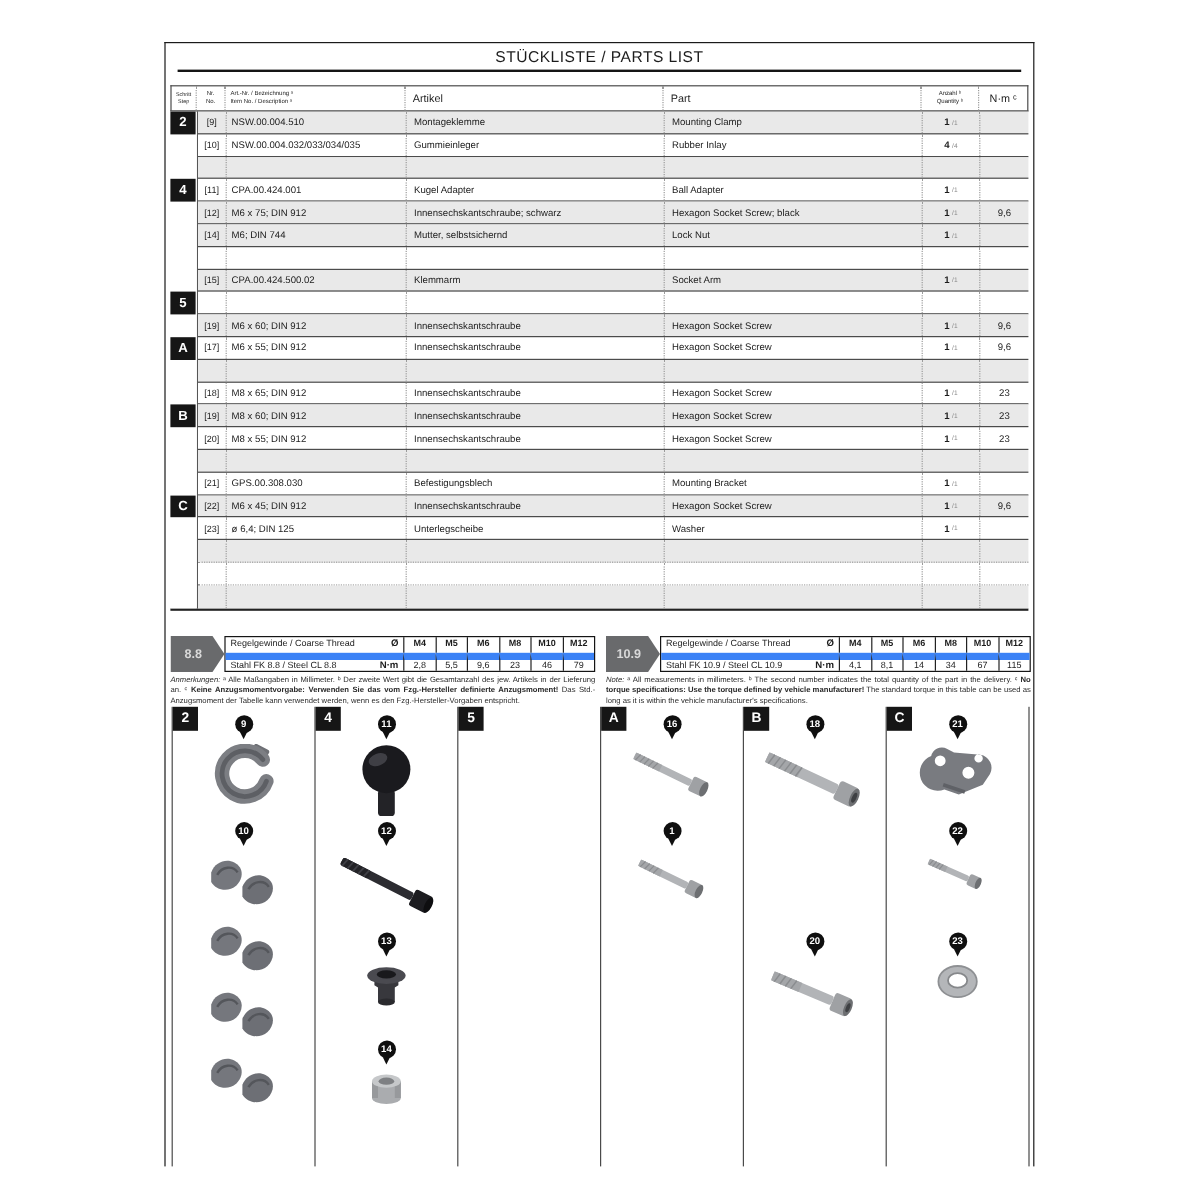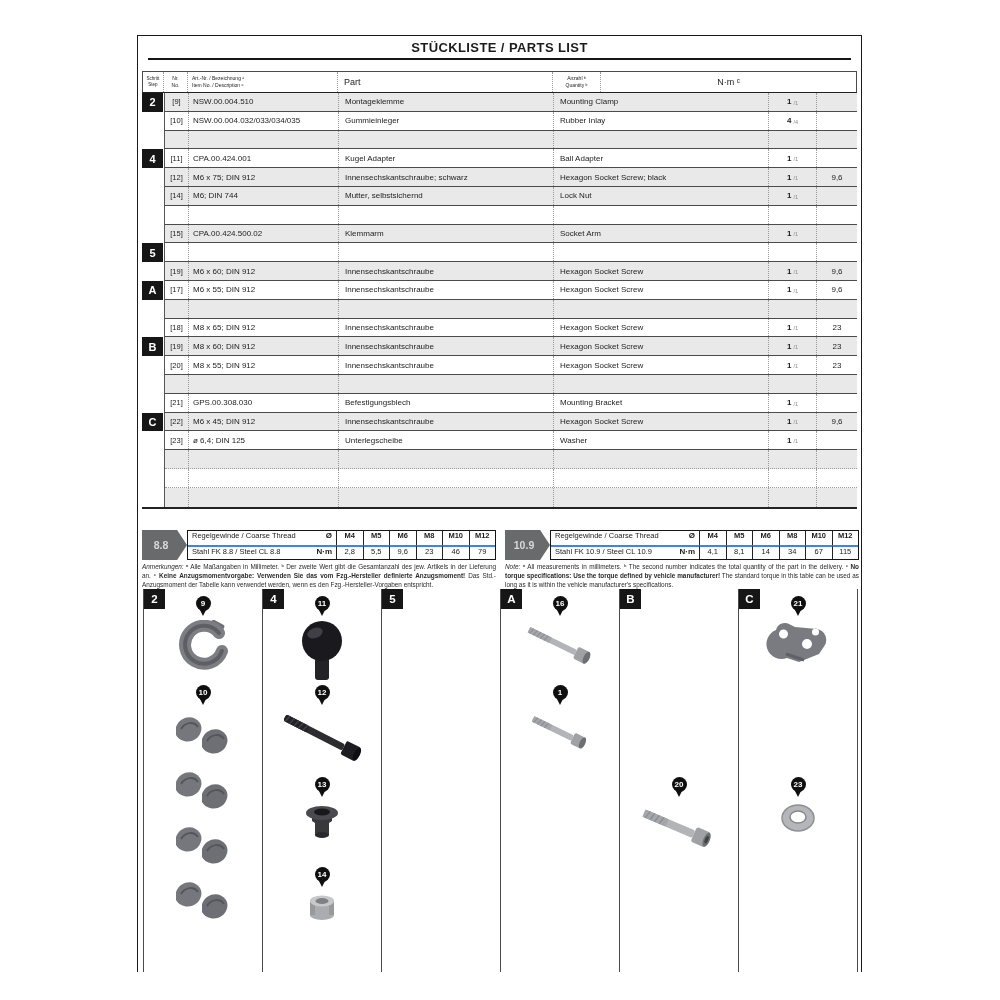--- a/index.html
+++ b/index.html
@@ -1,21 +1,21 @@
 <!DOCTYPE html>
 <html><head>
 <meta charset="utf-8">
 <style>
   html,body{margin:0;padding:0}
   body{width:1000px;height:1000px;background:#ffffff;position:relative;
        font-family:"Liberation Sans",sans-serif;color:#1c1c1c;overflow:hidden}
   .frame{position:absolute;left:137px;top:35px;width:725px;height:937px;
          border:1.5px solid #1a1a1a;border-bottom:none;box-sizing:border-box}
   .title{position:absolute;top:4px;left:0;right:0;text-align:center;
-         font-size:13px;font-weight:bold;letter-spacing:.4px}
+         font-size:13px;font-weight:normal;letter-spacing:.4px}
   .title-rule{position:absolute;top:22px;left:10px;right:10px;height:2px;background:#151515}
 
   
   .ptable{position:absolute;left:4px;right:4px;top:35px}
   .thead{display:flex;height:22px;border:1px solid #4b4b4b;border-bottom:1.5px solid #222;box-sizing:border-box;background:#fff}
   .hc{box-sizing:border-box;height:100%;display:flex;flex-direction:column;justify-content:center;
       border-right:1px dotted #9b9b9b;font-size:5px;color:#222;line-height:1.35;white-space:nowrap;overflow:hidden}
   .hstep{width:21px;align-items:center;font-size:4.5px}
   .hno{width:24px;align-items:center}
   .hart{width:150px;padding-left:4px}
@@ -50,21 +50,21 @@
   .tlabel{width:45px;background:#696a6c;color:#d9d9d9;font-size:10.5px;font-weight:bold;
           display:flex;align-items:center;justify-content:center;box-sizing:border-box;padding-right:7px;
           clip-path:polygon(0 0,78% 0,100% 50%,78% 100%,0 100%)}
   .tgrid{flex:1;border:1.5px solid #151515;box-sizing:border-box;display:grid;
          grid-template-columns:148px repeat(6,1fr);grid-template-rows:1fr 1fr;font-size:7.5px;background:#fff}
   .tg{display:flex;align-items:flex-start;justify-content:center;box-sizing:border-box}
   .tg.lab{justify-content:space-between;padding:0 4px}
   .tg.lab b{font-size:8px}
   .tg.sz{font-weight:bold}
   .tg.bl{border-left:1px solid #222}
-  .tg.bt{border-top:2px solid #3b82f6}
+  .tg.bt{border-top:6px solid #3b82f6}
 
   
   .note{position:absolute;top:527px;width:354px;font-size:6.4px;line-height:1.4;color:#2a2a2a;text-align:justify}
   .note-de{left:4px}
   .note-en{left:367px}
   .note i{font-style:italic}
 
   
   .diagram{position:absolute;left:5px;right:3px;top:553px;bottom:0;border-left:1px solid #4a4a4a;display:flex}
   .dcol{flex:1;border-right:1px solid #4a4a4a;position:relative}
@@ -91,20 +91,21 @@
           <span>Step</span>
         </div>
       <div class="hc hno">
           <span>Nr.</span>
           <span>No.</span>
         </div>
       <div class="hc hart">
           <span>Art.-Nr. / Bezeichnung ᵃ</span>
           <span>Item No. / Description ᵃ</span>
         </div>
+      <div class="hc hatk big">Artikel</div>
       <div class="hc hprt big">Part</div>
       <div class="hc hqty">
           <span>Anzahl ᵇ</span>
           <span>Quantity ᵇ</span>
         </div>
       <div class="hc hnm big">N·m ᶜ</div>
     </div>
     <div class="tbody">
       <div class="stepcol">
         <div class="stepbox" style="top:0px">2</div>
@@ -538,20 +539,42 @@
             </g>
             <rect x="48" y="17" width="12" height="12" rx="2" fill="#9fa1a4"></rect>
             <ellipse cx="59" cy="23" rx="2.8" ry="6" fill="#6d6f72"></ellipse>
           </g>
         </svg>
       </div>
     </div>
 
     <div class="dcol">
       <div class="dstep">B</div>
+      <div class="ditem r1">
+        <div class="pin">
+            <span>18</span>
+          </div>
+        <svg width="96" height="60" viewBox="0 0 96 60">
+          <g transform="rotate(25 48 30)">
+            <rect x="4" y="25" width="64" height="9" rx="2" fill="#b2b4b7"></rect>
+            <rect x="4" y="25" width="30" height="9" fill="#a4a6a9"></rect>
+            <g stroke="#8a8c8f" stroke-width="1.2">
+              <line x1="9" y1="25" x2="7" y2="34"></line>
+                <line x1="14" y1="25" x2="12" y2="34"></line>
+              <line x1="19" y1="25" x2="17" y2="34"></line>
+                <line x1="24" y1="25" x2="22" y2="34"></line>
+              <line x1="29" y1="25" x2="27" y2="34"></line>
+                <line x1="34" y1="25" x2="32" y2="34"></line>
+            </g>
+            <rect x="68" y="21" width="17" height="17" rx="2.5" fill="#9fa1a4"></rect>
+            <ellipse cx="84" cy="29.5" rx="3.5" ry="8" fill="#6d6f72"></ellipse>
+            <ellipse cx="84" cy="29.5" rx="1.8" ry="4.5" fill="#3e4043"></ellipse>
+          </g>
+        </svg>
+      </div>
       <div class="ditem r3">
         <div class="pin">
             <span>20</span>
           </div>
         <svg width="84" height="54" viewBox="0 0 84 54">
           <g transform="rotate(23 42 27)">
             <rect x="4" y="23" width="54" height="8" rx="2" fill="#b2b4b7"></rect>
             <rect x="4" y="23" width="25" height="8" fill="#a4a6a9"></rect>
             <g stroke="#8a8c8f" stroke-width="1.2">
               <line x1="9" y1="23" x2="7" y2="31"></line>
@@ -574,20 +597,39 @@
             <span>21</span>
           </div>
         <svg width="64" height="50" viewBox="0 0 64 50">
           <path fill-rule="evenodd" fill="#797b80" d="M10 10 a9 9 0 0 1 13 -6 l6 3 22 2 a11 11 0 0 1 8 16 l-6 9 -20 8 -12 -4 a13 13 0 0 1 -11 -28 z
                M13 14 a4.5 4.5 0 1 0 9 0 a4.5 4.5 0 1 0 -9 0 z
                M36 24 a5 5 0 1 0 10 0 a5 5 0 1 0 -10 0 z
                M46 12 a3.5 3.5 0 1 0 7 0 a3.5 3.5 0 1 0 -7 0 z"></path>
           <path d="M20 34 l18 6" stroke="#5f6166" stroke-width="3"></path>
         </svg>
       </div>
+      <div class="ditem r2">
+        <div class="pin">
+            <span>22</span>
+          </div>
+        <svg width="60" height="38" viewBox="0 0 60 38">
+          <g transform="rotate(24 30 19)">
+            <rect x="4" y="17" width="36" height="5" rx="1.5" fill="#b2b4b7"></rect>
+            <rect x="4" y="17" width="16" height="5" fill="#a4a6a9"></rect>
+            <g stroke="#8a8c8f" stroke-width="0.9">
+              <line x1="7" y1="17" x2="5.5" y2="22"></line>
+                <line x1="10" y1="17" x2="8.5" y2="22"></line>
+              <line x1="13" y1="17" x2="11.5" y2="22"></line>
+                <line x1="16" y1="17" x2="14.5" y2="22"></line>
+            </g>
+            <rect x="40" y="14.5" width="10" height="10" rx="2" fill="#9fa1a4"></rect>
+            <ellipse cx="49" cy="19.5" rx="2.3" ry="5" fill="#6d6f72"></ellipse>
+          </g>
+        </svg>
+      </div>
       <div class="ditem r3">
         <div class="pin">
             <span>23</span>
           </div>
         <svg width="42" height="34" viewBox="0 0 42 34">
           <ellipse cx="21" cy="17" rx="16" ry="13" fill="#b4b6b9"></ellipse>
           <ellipse cx="21" cy="17" rx="16" ry="13" fill="none" stroke="#8e9093" stroke-width="1.5"></ellipse>
           <ellipse cx="21" cy="16" rx="8" ry="6" fill="#ffffff"></ellipse>
           <ellipse cx="21" cy="16" rx="8" ry="6" fill="none" stroke="#86888b" stroke-width="1.5"></ellipse>
         </svg>

